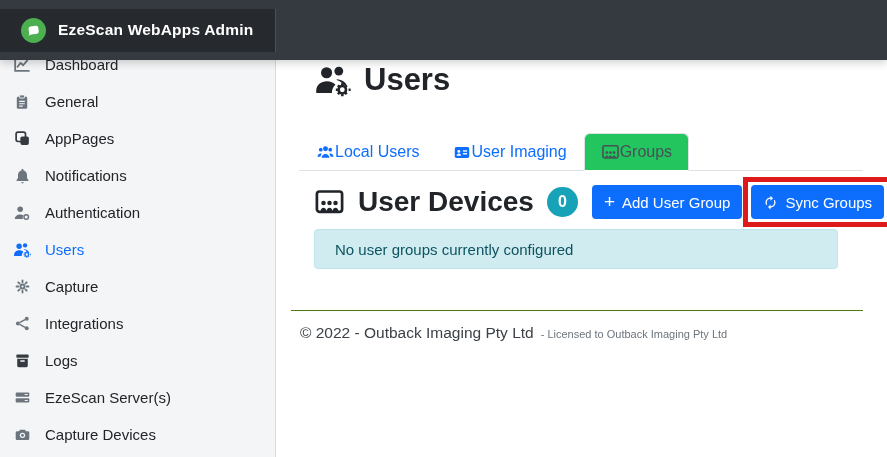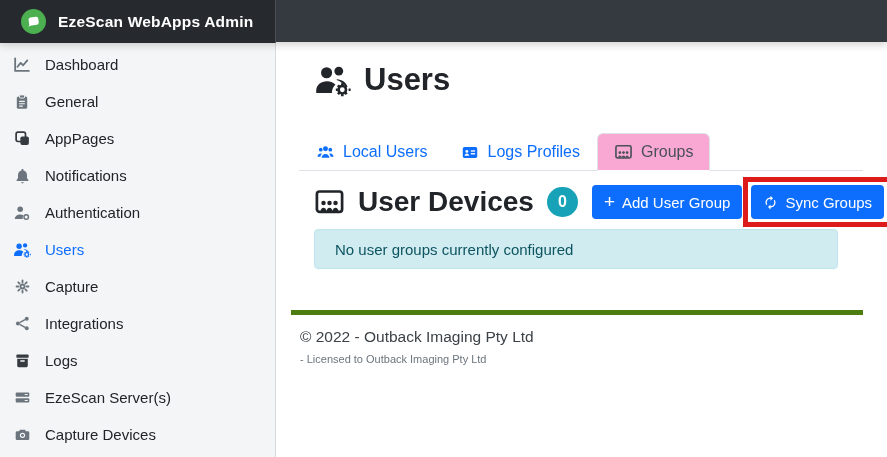--- a/index.html
+++ b/index.html
@@ -4,23 +4,24 @@
 <style>
   * { box-sizing: border-box; }
   html,body { margin:0; padding:0; }
   body {
     width:887px; height:457px; overflow:hidden;
     font-family:"Liberation Sans", sans-serif;
     background:#fff; color:#212529;
   }
   
   .navbar{
-    position:fixed; top:0; left:0; width:887px; height:42px;
+    position:fixed; top:0; left:0; width:887px; height:60px;
     background:var(--navbar-bg); display:flex; z-index:20;
     box-shadow:0 3px 8px rgba(0,0,0,.18);
+    align-items:center;
   }
   .brand{
     width:276px; height:43px; background:var(--brand-bg);
     display:flex; align-items:center; gap:12px; padding-left:21px;
     border-right:1px solid rgba(255,255,255,.18); cursor:pointer;
   }
   .brand-logo{
     width:25px; height:25px; border-radius:50%;
     background:var(--logo-green); display:flex; align-items:center; justify-content:center;
     flex:0 0 auto;
@@ -44,27 +45,27 @@
   
   .main{ margin-left:276px; padding:43px 24px 0 23px; }
   .page-title{
     display:flex; align-items:center; gap:13px;
     margin:16px 0 0 15px; font-size:31px; font-weight:700; color:#212529; line-height:42px;
   }
   .page-title .ico{ color:#212529; display:flex; }
   
   .tabs{ display:flex; margin-top:32px; border-bottom:1px solid #dee2e6; }
   .tab{
-    display:flex; align-items:center; gap:8px; padding:9px 16px;
+    display:flex; align-items:center; padding:9px 16px;
     font-size:16px; color:var(--primary); cursor:pointer;
     border:1px solid transparent; border-radius:6px 6px 0 0; margin-bottom:-1px;
     background:transparent;
   }
   .tab .ico{ display:flex; }
-  .tab.active{ color:#495057; background:#f9a8d4; border-color:#dee2e6 #dee2e6 #fff; }
+  .tab.active{ color:#495057; background:#22c55e; border-color:#dee2e6 #dee2e6 #fff; }
   .tab.active .ico{ color:#495057; }
   
   .panel-head{ display:flex; align-items:center; margin:6px 0 0 15px; }
   .panel-head .ico{ color:#212529; display:flex; margin-right:13px; }
   .panel-title{ font-size:28px; font-weight:700; color:#212529; white-space:nowrap; }
   .badge{
     display:inline-flex; align-items:center; justify-content:center;
     min-width:31px; height:30px; padding:0 9px; margin-left:13px;
     border-radius:16px; background:var(--badge-teal); color:#fff;
     font-size:16px; font-weight:700;
@@ -82,22 +83,22 @@
   }
   
   .alert{
     margin:2px 0 0 15px; width:524px; height:40px;
     background:var(--alert-bg); border:1px solid var(--alert-border);
     border-radius:4px; color:var(--alert-text);
     font-size:15px; display:flex; align-items:center; padding:0 20px;
   }
   
   .footer{
-    margin:41px 0 0 -8px; border-top:5px solid #4d7c0f;
-    padding:13px 0 0 9px; display:flex; align-items:baseline; gap:7px;flex-direction:column;
+    margin:41px 0 0 -8px; border-top:1px solid #4d7c0f;
+    padding:13px 0 0 9px; display:flex; align-items:baseline; gap:7px;
   }
   .footer .copy{ font-size:15.5px; color:#3c4248; }
   .footer .lic{ font-size:11px; color:#6c757d; }
 </style>
 </head>
 <body>
 
 <div class="navbar">
   <div class="brand">
     <span class="brand-logo">
@@ -280,21 +281,21 @@
     <div class="tab">
       <span class="ico">
         <svg width="18" height="17" viewBox="0 0 20 20" fill="currentColor">
             <rect x="1.5" y="3.5" width="17" height="13" rx="2"></rect>
             <circle cx="6.3" cy="8.7" r="1.7" fill="#fff"></circle>
             <path d="M3.6 13.8c.4-1.6 1.4-2.5 2.7-2.5s2.3.9 2.7 2.5z" fill="#fff"></path>
             <rect x="11" y="7.4" width="5" height="1.6" fill="#fff"></rect>
             <rect x="11" y="10.7" width="5" height="1.6" fill="#fff"></rect>
           </svg>
       </span>
-      <span>Logs Profiles</span>
+      <span>User Imaging</span>
     </div>
     <div class="tab active">
       <span class="ico">
         <svg width="19" height="18" viewBox="0 0 20 20" fill="currentColor">
             <rect x="1.6" y="3" width="16.8" height="13.6" rx="1.8" fill="none" stroke="currentColor" stroke-width="1.8"></rect>
             <circle cx="6" cy="10.6" r="1.5"></circle>
             <circle cx="10" cy="10.6" r="1.5"></circle>
             <circle cx="14" cy="10.6" r="1.5"></circle>
             <path d="M4.1 16.2c0-1.4.8-2.3 1.9-2.3s1.9.9 1.9 2.3z"></path>
             <path d="M8.1 16.2c0-1.4.8-2.3 1.9-2.3s1.9.9 1.9 2.3z"></path>

